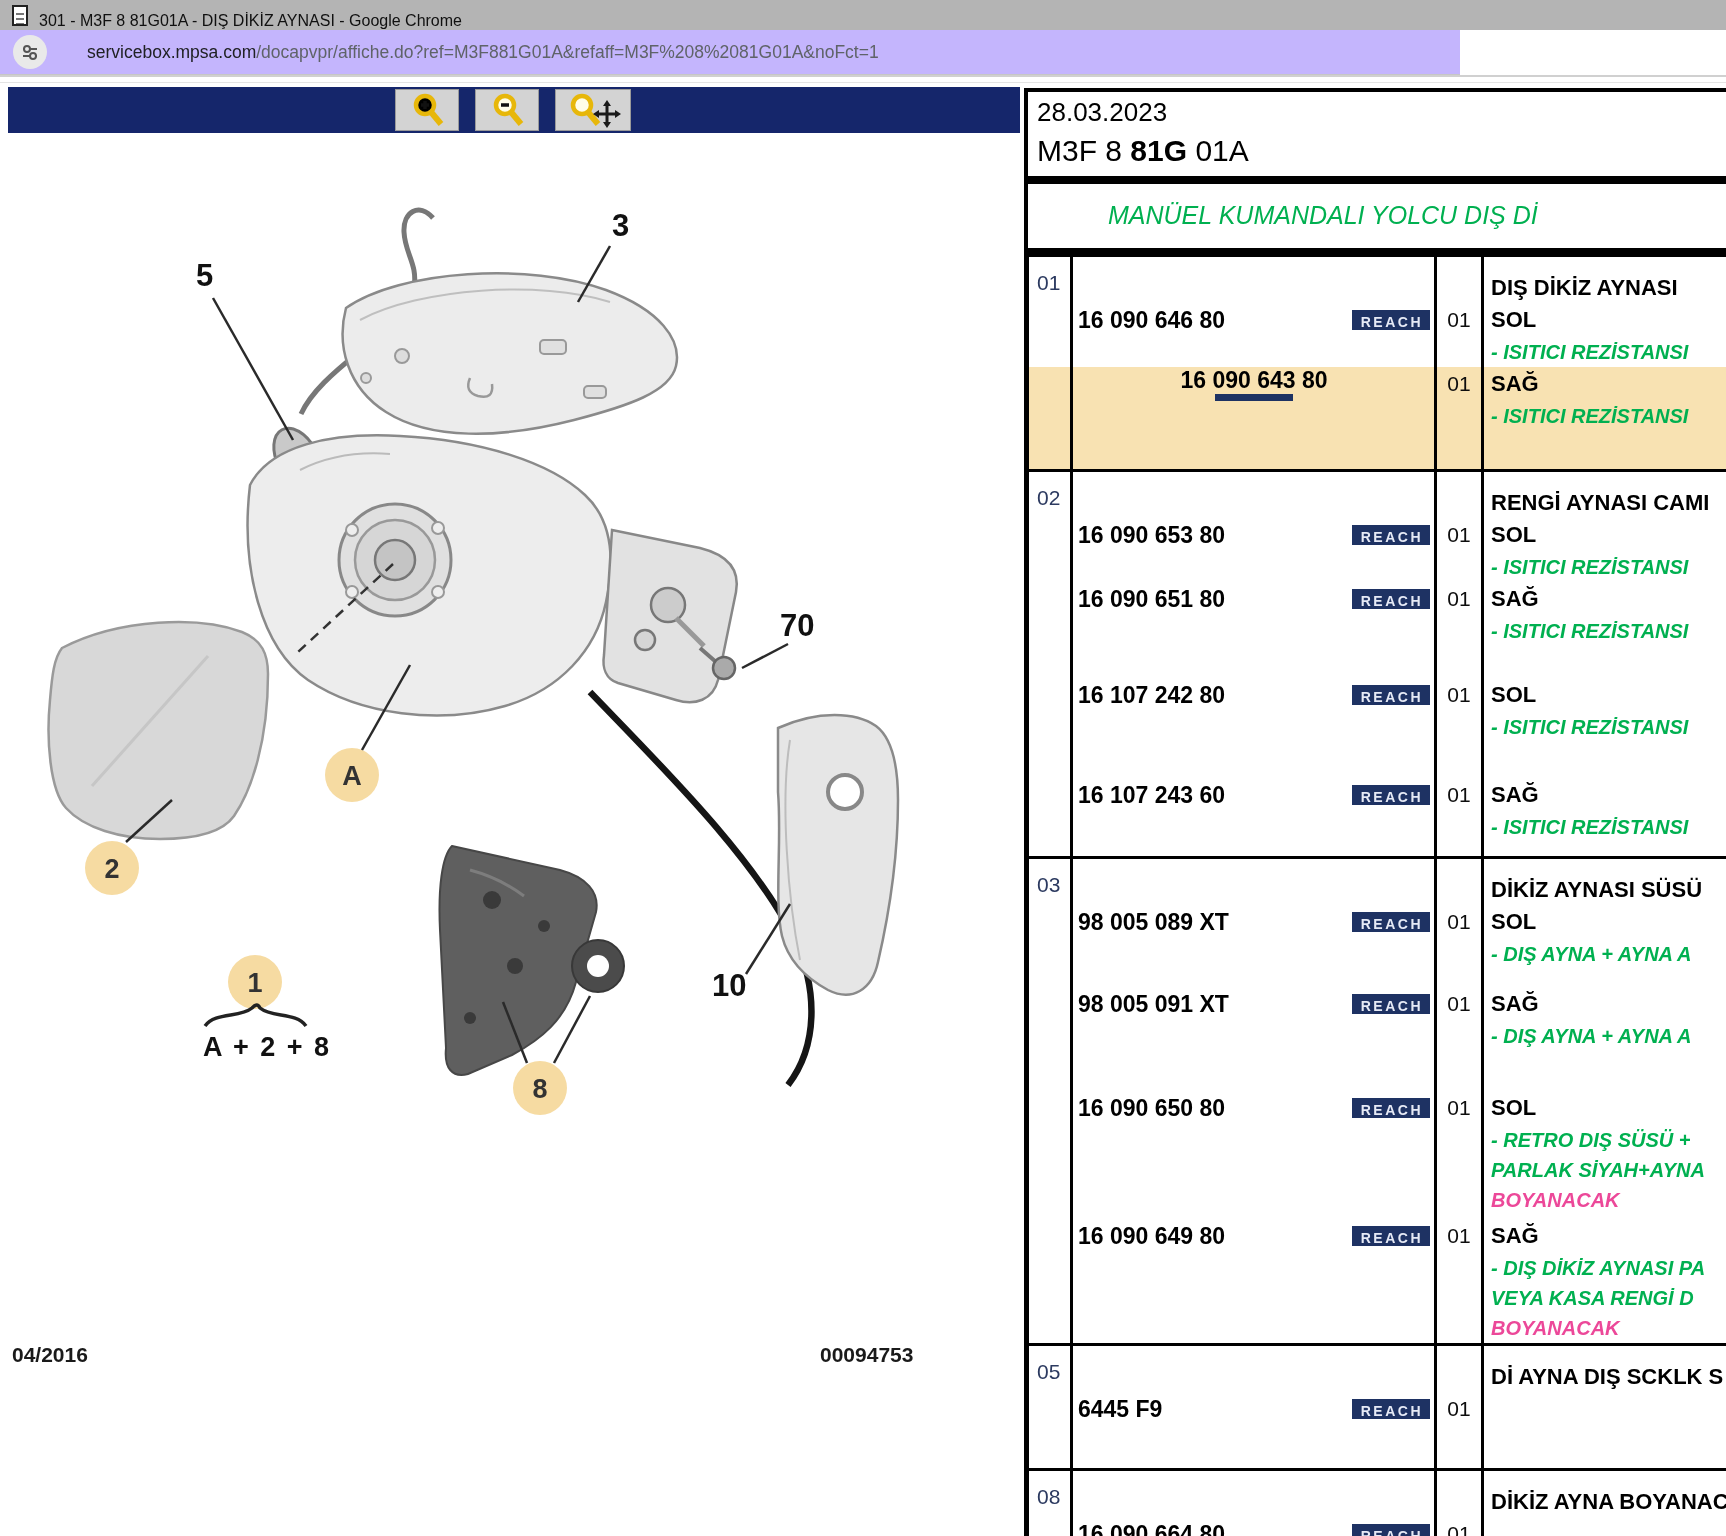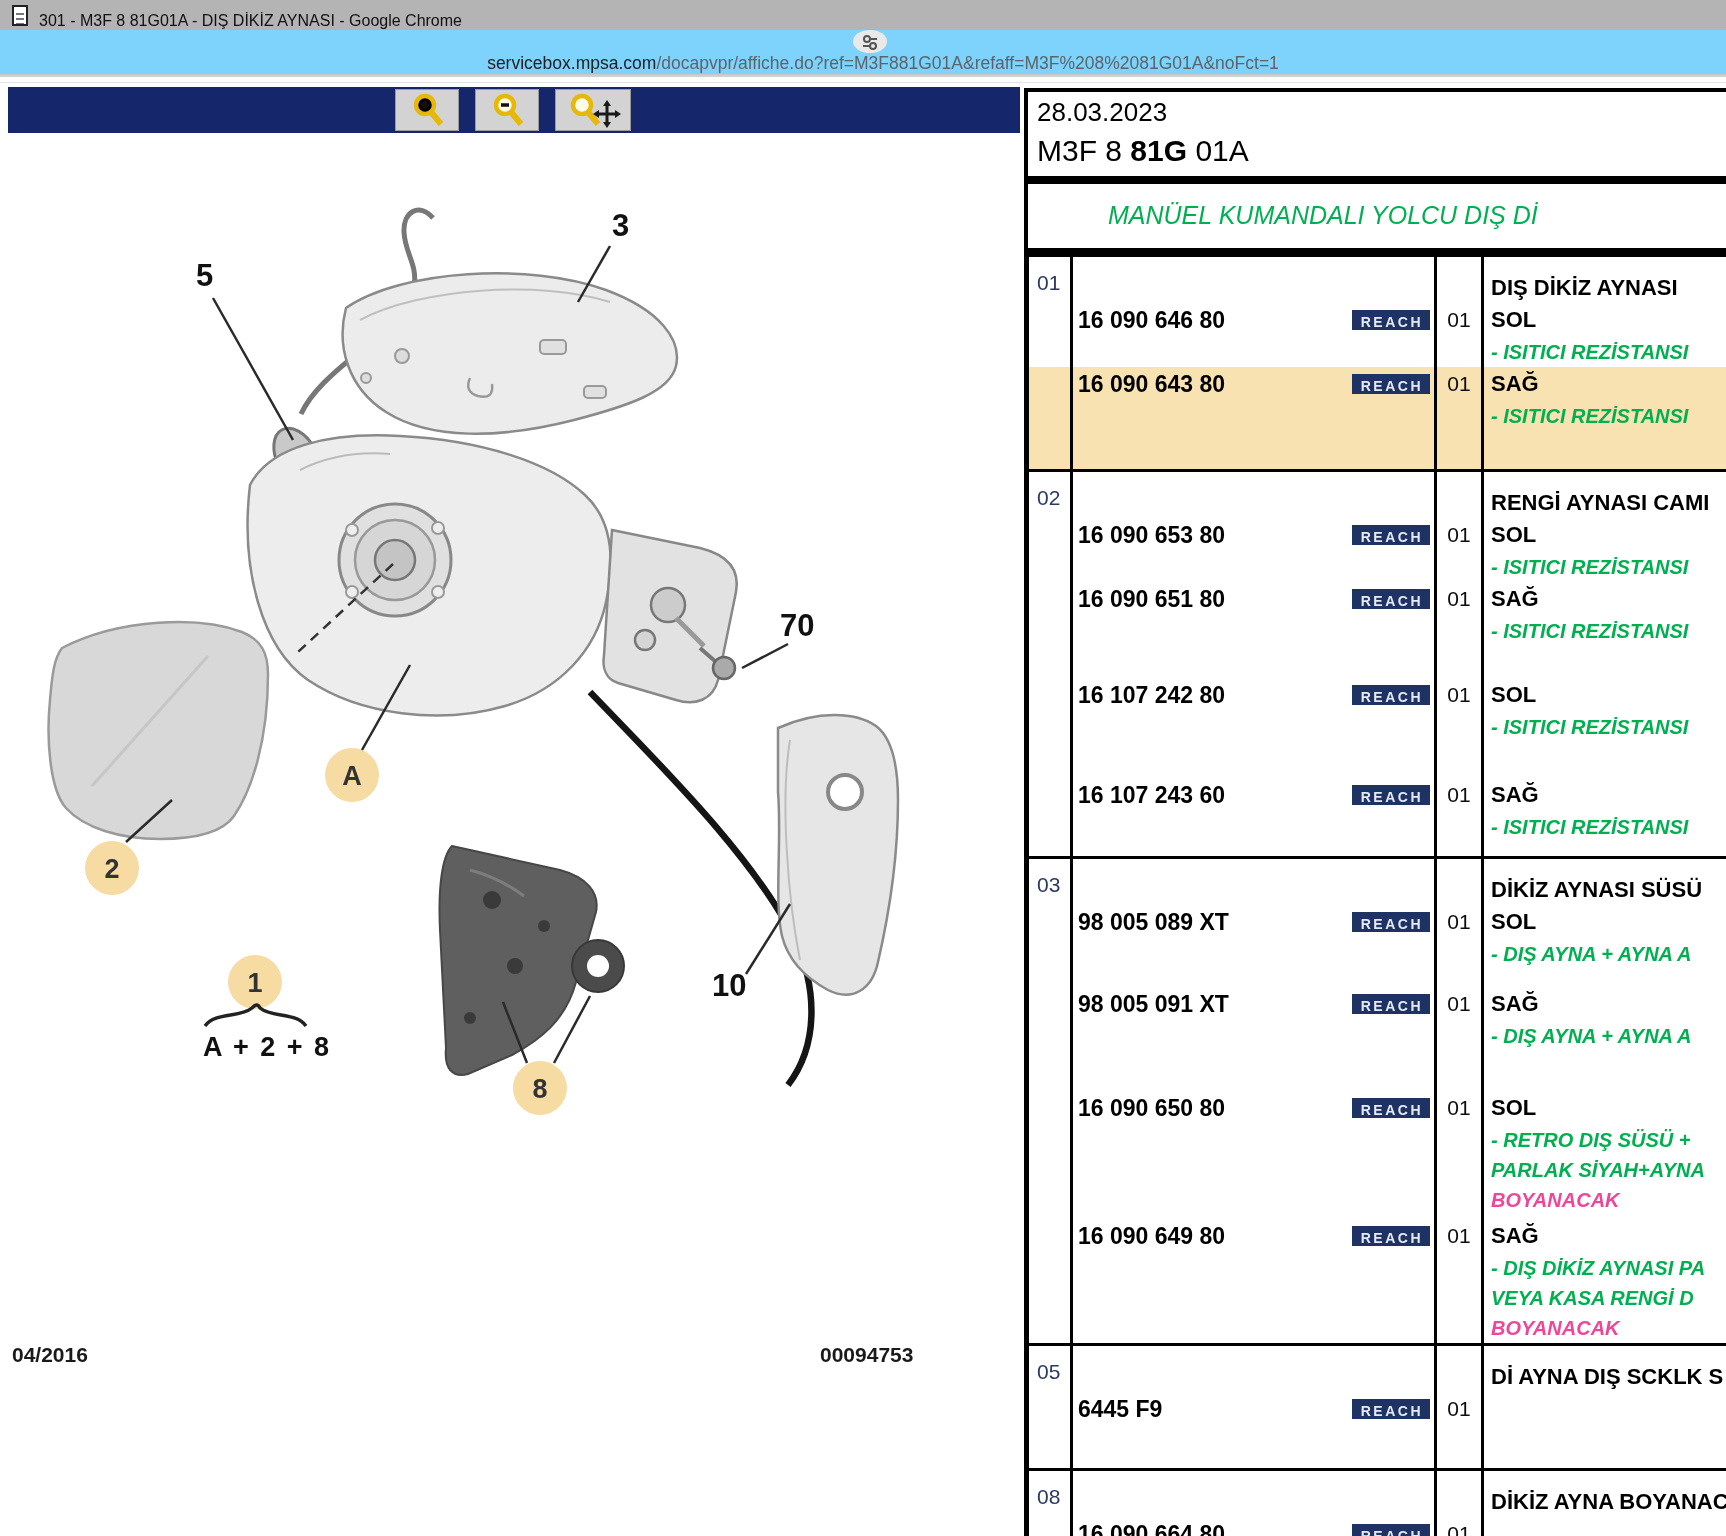--- a/index.html
+++ b/index.html
@@ -7,22 +7,22 @@
     position:relative;width:1726px;height:1536px;overflow:hidden;background:#fff;
     font-family:"Liberation Sans","DejaVu Sans",sans-serif;
   }
   
   .titlebar{position:absolute;top:0;left:0;width:1726px;height:30px;background:#b4b4b4;
     display:flex;align-items:center;gap:11px;padding-left:12px;box-sizing:border-box;}
   .doc-icon{width:16px;height:21px;background:#fff;border:2px solid #222;box-sizing:border-box;
     background-image:repeating-linear-gradient(#fff 0 3px,#777 3px 5px);background-size:8px 14px;
     background-position:2px 3px;background-repeat:no-repeat;}
   .win-title{font-size:16px;color:#101010;white-space:nowrap;margin-top:12px;}
-  .urlbar{position:absolute;top:30px;left:0;width:1726px;height:44px;background:#7dd3fc;
-    border-bottom:1px solid #c6c6c6;display:flex;align-items:center;flex-direction:column;}
+  .urlbar{position:absolute;top:30px;left:0;width:1460px;height:44px;background:#c4b5fd;
+    border-bottom:1px solid #c6c6c6;display:flex;align-items:center;}
   .site-icon{width:34px;height:34px;border-radius:50%;background:#e9e9e9;margin-left:13px;
     display:flex;align-items:center;justify-content:center;}
   .url-text{margin-left:40px;font-size:17.5px;white-space:nowrap;}
   .url-domain{color:#202124;}
   .url-path{color:#5f6368;}
   .sep{position:absolute;top:75px;left:0;width:1726px;height:8px;background:#fff;
     border-top:2px solid #d0d0d0;border-bottom:1px solid #e4e4e4;box-sizing:border-box;}
   
   .toolbar{position:absolute;top:87px;left:8px;width:1012px;height:46px;background:var(--navy);
     display:flex;align-items:center;gap:16px;padding-left:387px;box-sizing:border-box;}
@@ -39,21 +39,21 @@
     border:4px solid #000;box-sizing:border-box;overflow:hidden;}
   .subtitle-box .sub{font-style:italic;color:var(--green);font-size:25px;line-height:62px;
     padding-left:80px;white-space:nowrap;}
   
   .parts-table{position:absolute;top:252px;left:1024px;width:740px;
     border-top:5px solid #000;border-left:5px solid #000;box-sizing:border-box;background:#fff;}
   .sec{border-bottom:3px solid #000;}
   .line{display:grid;grid-template-columns:41px 3px 361px 3px 44px 3px 1fr;}
   .vline{background:#000;}
   .cell{background:#fff;overflow:hidden;}
-  .cell.hl{background:var(--hl);}
+  .cell.hl{background:var(--hl);flex-direction:column;}
   .sec-cell{font-size:21px;color:#2c3a60;padding:14px 0 0 8px;box-sizing:border-box;}
   .part-cell{display:flex;align-items:center;justify-content:space-between;
     padding:0 4px 0 5px;box-sizing:border-box;}
   .pn{font-size:23px;font-weight:700;color:#000;white-space:nowrap;}
   .reach{background:var(--reach);color:#e6eaf6;font-size:14px;font-weight:700;
     letter-spacing:2.5px;padding:4px 7px 0 9px;cursor:pointer;}
   .qty-cell{font-size:21px;color:#0d0d0d;text-align:center;padding-top:5px;box-sizing:border-box;}
   .desc-cell{padding-left:7px;box-sizing:border-box;white-space:nowrap;}
   .hdrline .desc-cell{display:flex;align-items:flex-end;padding-bottom:2px;}
   .hdr{font-size:22px;font-weight:700;color:#000;}

